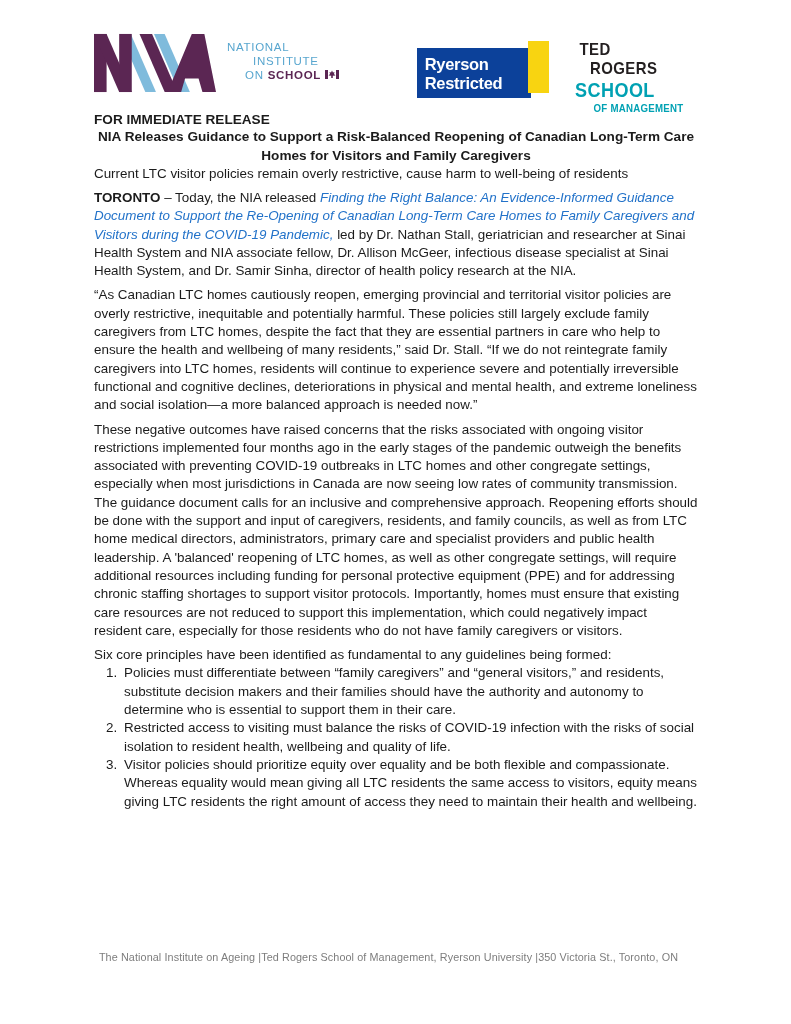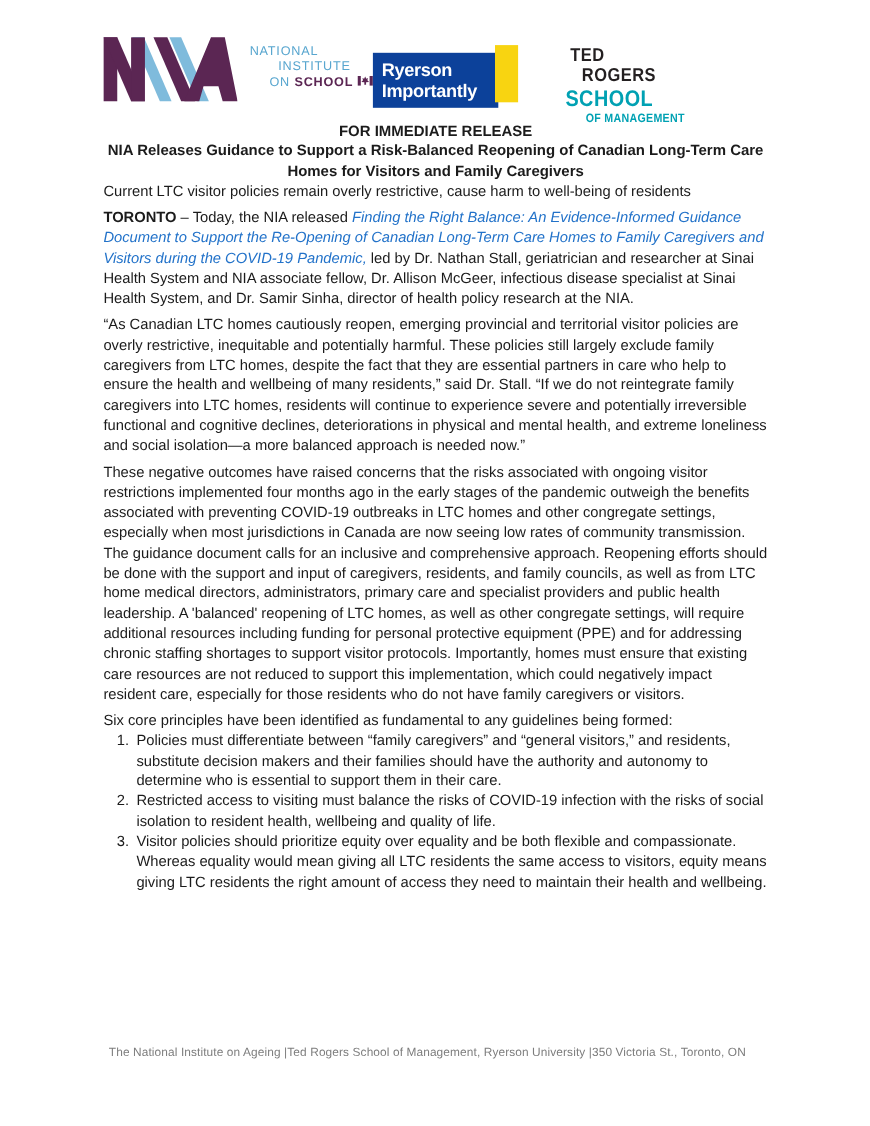--- a/index.html
+++ b/index.html
@@ -9,47 +9,47 @@
     width:791px; height:1024px;
     margin:0 auto;
     background:#ffffff;
     font-family:"Liberation Sans", sans-serif;
     color:#1b1b1b;
     padding:33px 93px 0 94px;
     overflow:hidden;
   }
 
   
-  .logo-row { display:flex; align-items:flex-start; height:66px; }
+  .logo-row { display:flex; justify-content:space-between; align-items:flex-start; height:66px; }
 
   .nia-logo { display:flex; align-items:flex-start; gap:11px; }
   .nia-words { padding-top:7px; font-size:11.5px; line-height:14px; letter-spacing:0.7px; color:#58a6cf; font-weight:400; }
   .nia-words .l2 { margin-left:26px; }
   .nia-words .l3 { margin-left:18px; display:flex; align-items:center; gap:4px; }
   .nia-words .ageing { color:#5b2653; font-weight:700; }
 
-  .right-logos { display:flex; gap:41px; align-items:flex-start; margin-top:8px; }
+  .right-logos { display:flex; gap:24px; align-items:flex-start; margin-top:8px; }
 
   .ryerson { position:relative; width:134px; height:58px; }
   .ryerson .box {
     position:absolute; left:0; top:7px; width:114px; height:50px;
     background:#0c419a; color:#ffffff; font-weight:700;
     font-size:16.5px; line-height:19px; letter-spacing:-0.3px;
     padding:7px 0 0 8px;
   }
   .ryerson .tab { position:absolute; left:111px; top:0; width:21px; height:52px; background:#f8d411; }
 
   .tedrogers { line-height:1; transform:scaleX(0.88); transform-origin:left top; font-weight:700; }
   .tr-ted     { font-size:17px; color:#231f20; margin-left:5px; letter-spacing:0.5px; }
   .tr-rogers  { font-size:17px; color:#231f20; margin-left:17px; margin-top:2px; letter-spacing:0.5px; }
   .tr-school  { font-size:20.5px; color:#00a1b3; margin-top:3px; letter-spacing:0.5px; }
   .tr-of      { font-size:11px; color:#00a1b3; margin-left:21px; margin-top:2px; letter-spacing:0.3px; }
 
   
-  .release { text-align:center; font-weight:700; font-size:13.6px; margin-top:13px; }
+  .release { text-align:left; font-weight:700; font-size:13.6px; margin-top:13px; }
 
   .headline { text-align:center; font-weight:700; font-size:13.6px; line-height:18.5px; margin:1px auto 0; max-width:602px; }
   .subhead  { text-align:left; font-weight:400; font-size:13.4px; line-height:18px; margin-top:0; }
 
   .para { font-size:13.4px; line-height:18.3px; margin-top:6px; }
   .lead-bold { font-weight:700; }
   .doc-link { color:#2272c9; font-style:italic; text-decoration:none; cursor:pointer; }
 
   ol.principles { padding-left:27px; font-size:13.4px; line-height:18.3px; }
   ol.principles li { padding-left:3px; }
@@ -92,21 +92,21 @@
             </svg>
           </span>
         </div>
       </span>
     </div>
 
     <div class="right-logos">
       <div class="ryerson">
         <div class="box">
           <div>Ryerson</div>
-          <div>Importantly</div>
+          <div>Restricted</div>
         </div>
         <div class="tab"></div>
       </div>
 
       <div class="tedrogers">
         <div class="tr-ted">TED</div>
         <div class="tr-rogers">ROGERS</div>
         <div class="tr-school">SCHOOL</div>
         <div class="tr-of">OF MANAGEMENT</div>
       </div>

